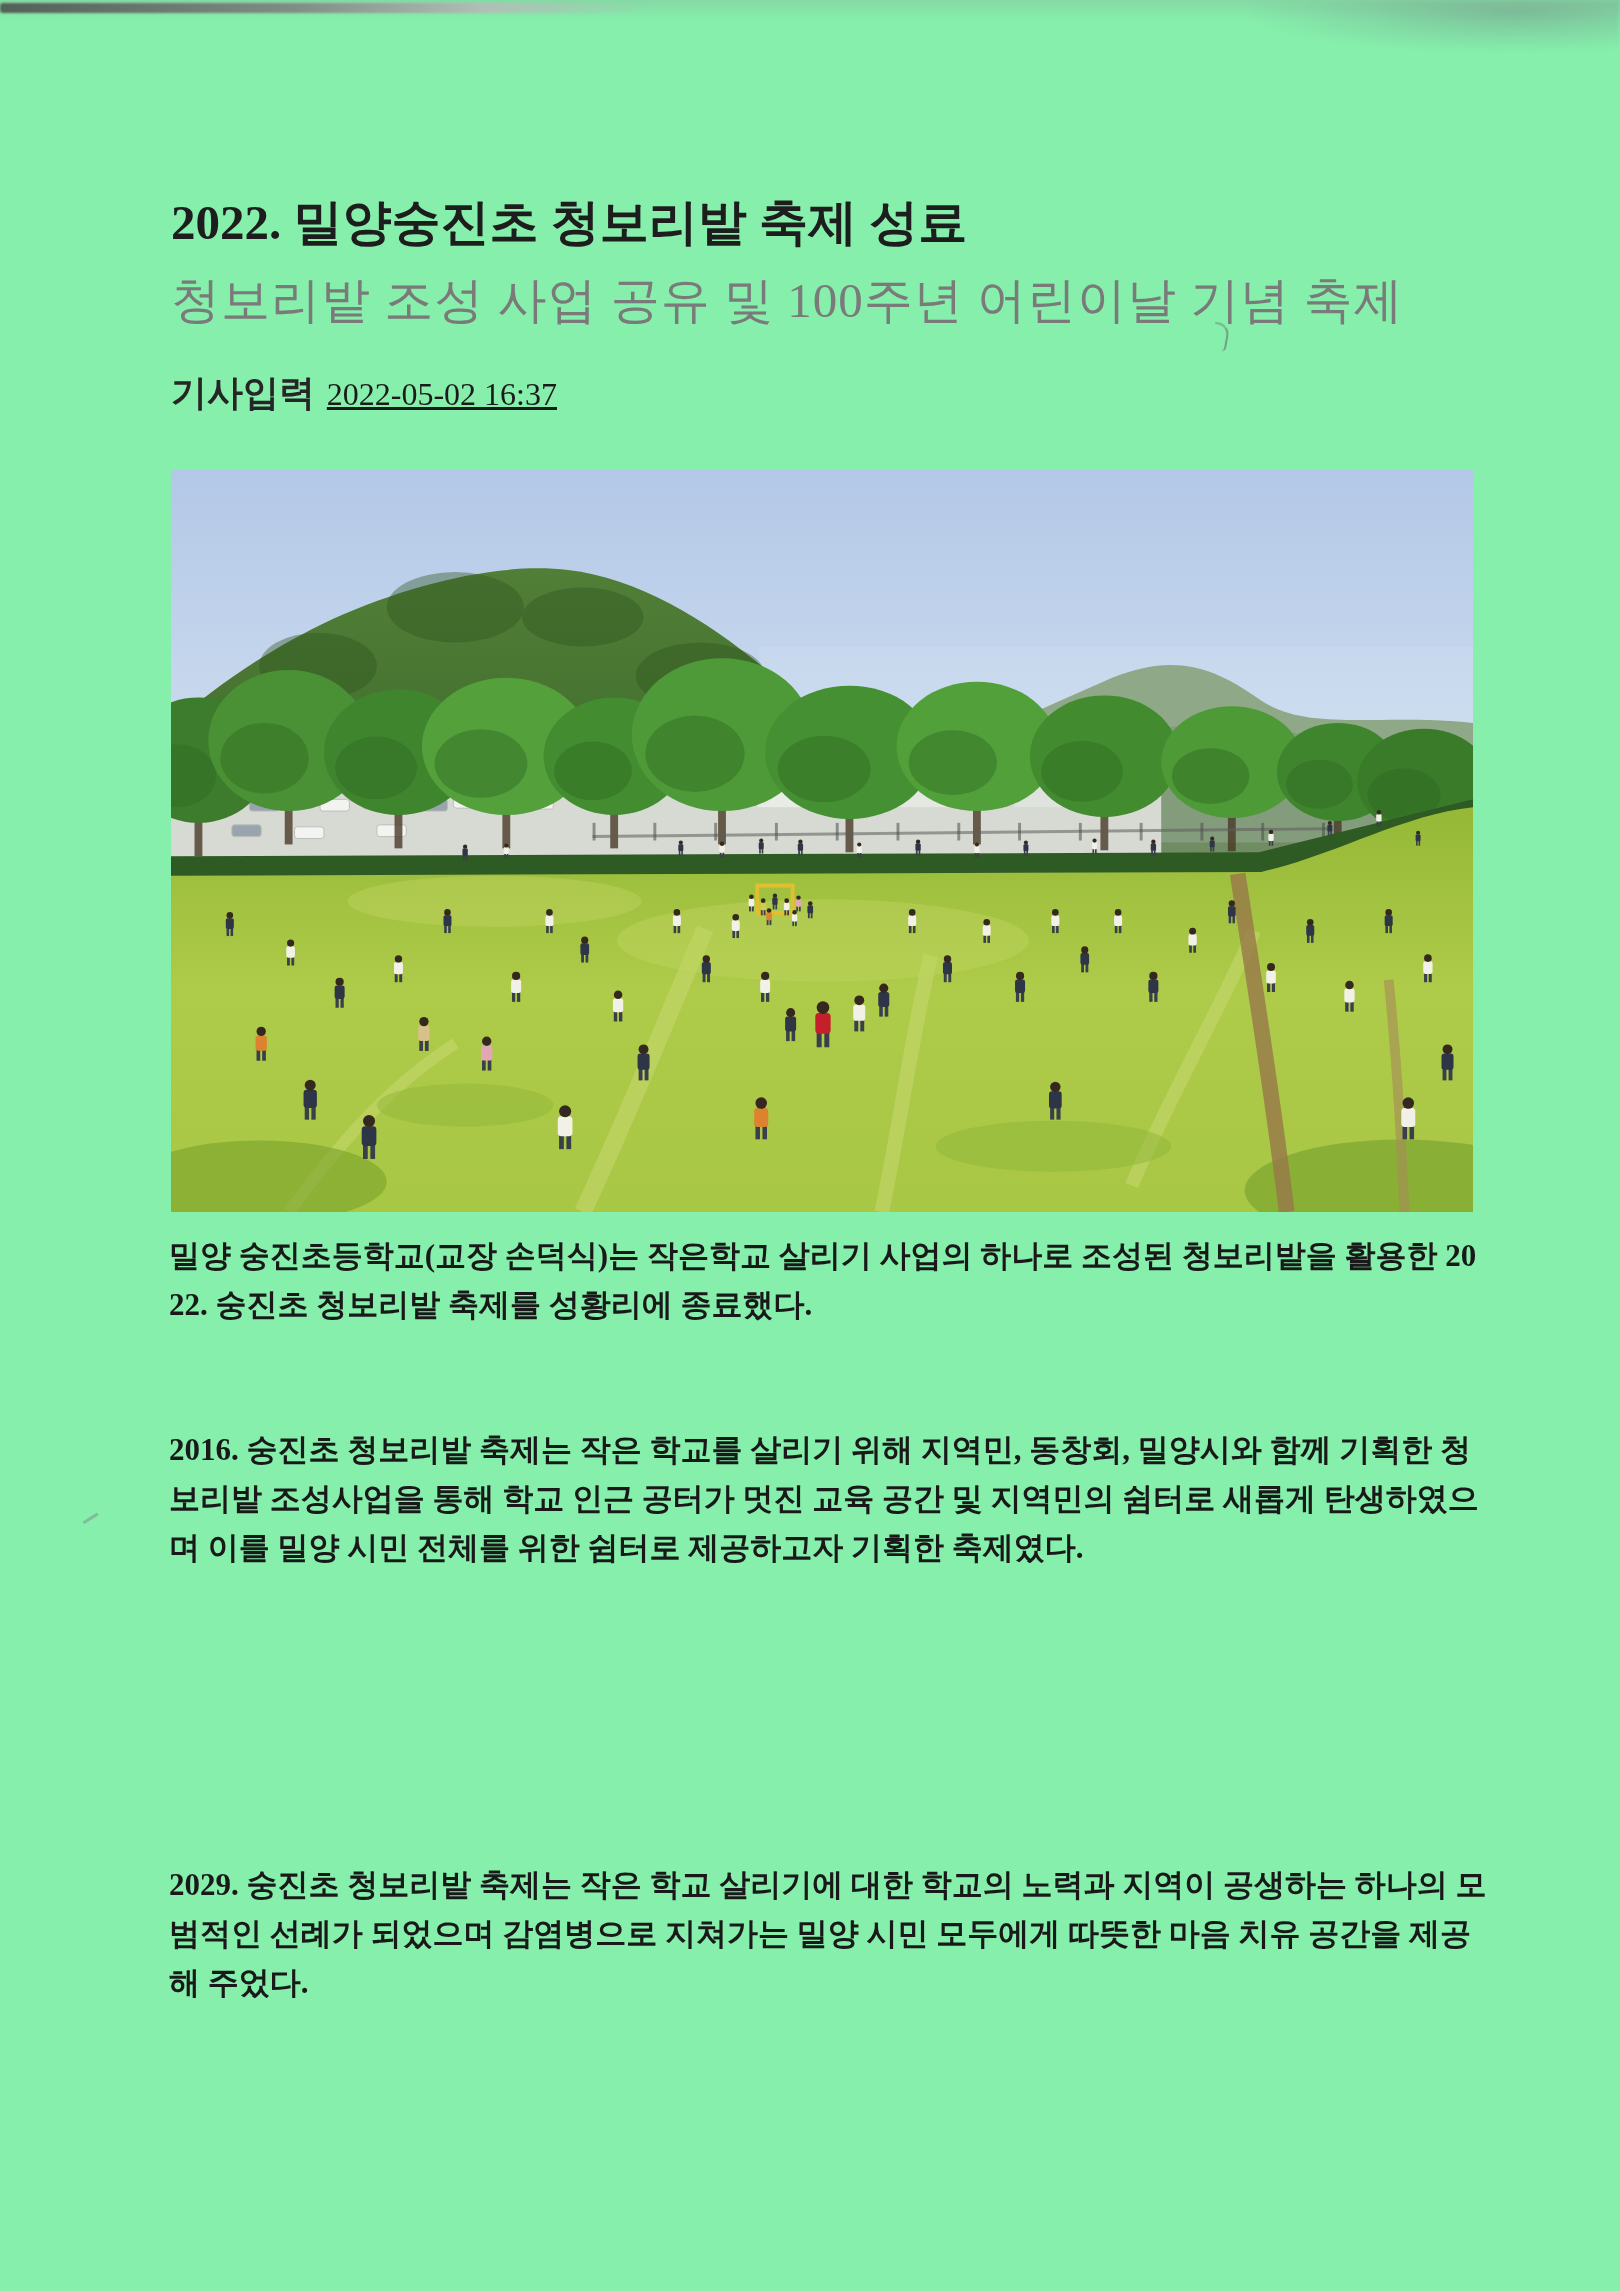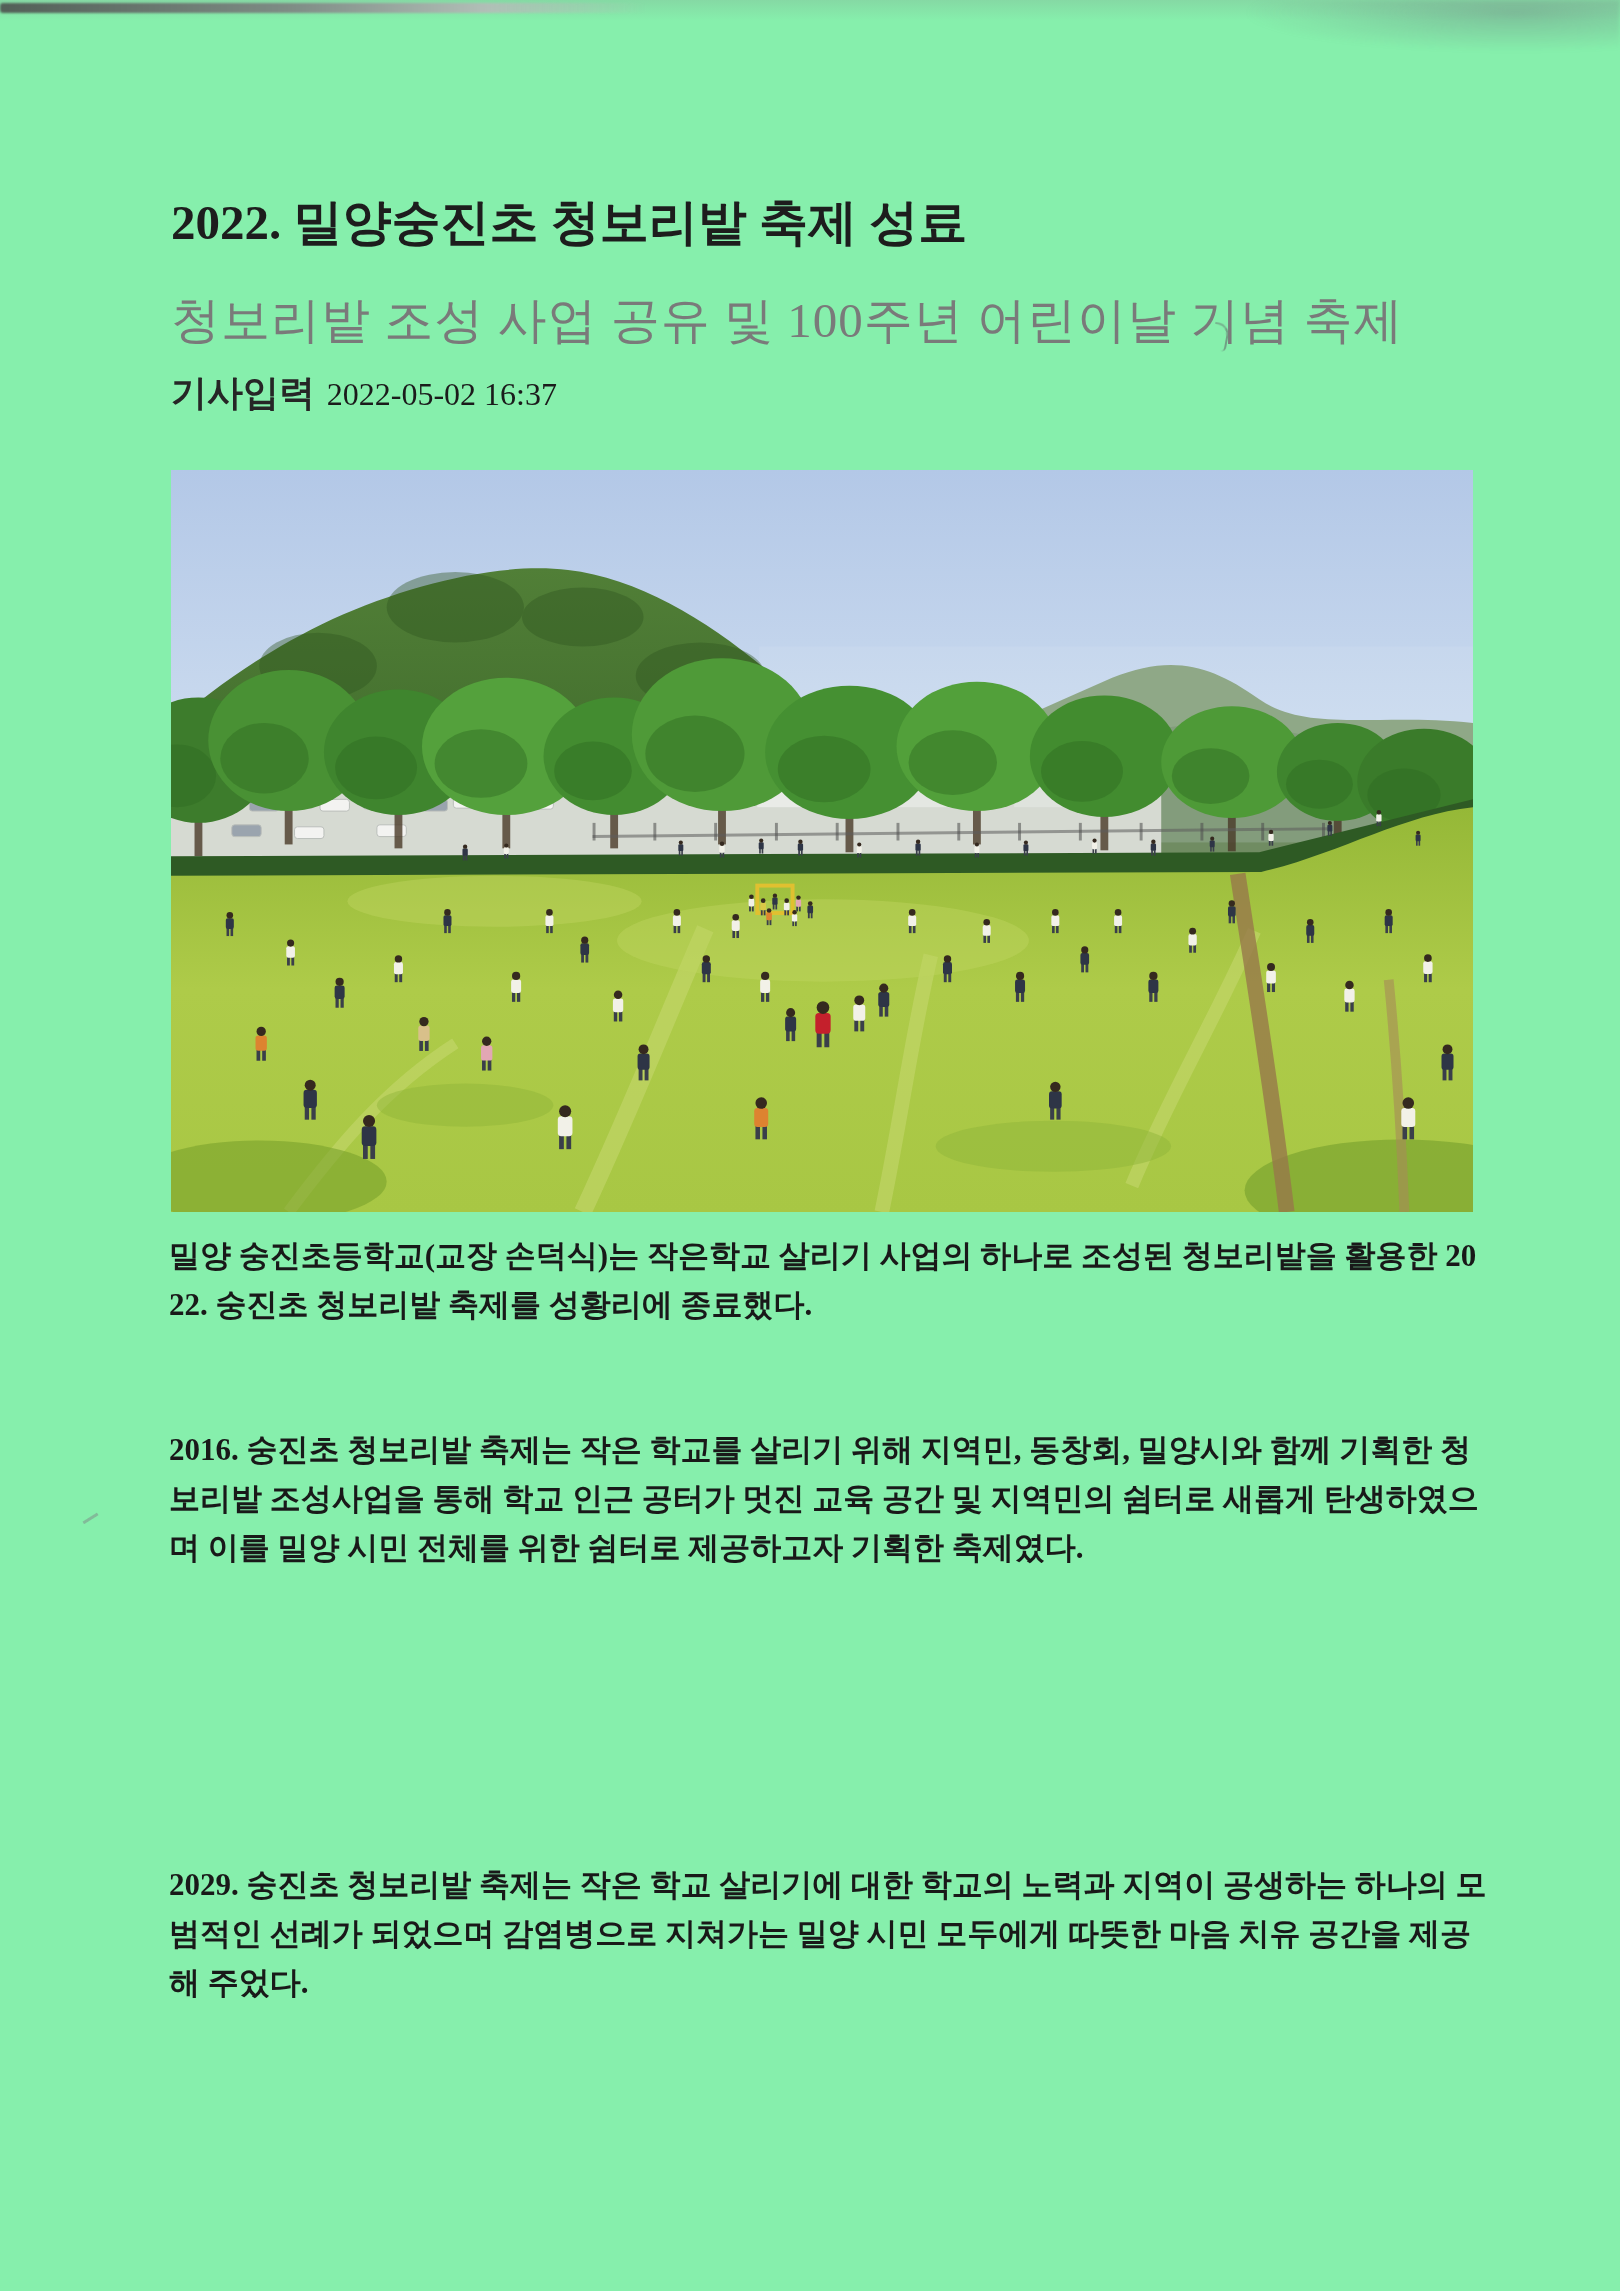--- a/index.html
+++ b/index.html
@@ -22,32 +22,32 @@
     border-radius:0 11.8px 4.9px 0;transform:rotate(10deg);filter:blur(0.5px);}
   .art-tick{position:absolute;left:82px;top:1517px;width:16.7px;height:2.9px;
     background:rgba(125,125,130,.45);transform:rotate(-32deg);filter:blur(0.6px);}
   
   .title{
     position:absolute;left:171px;top:190px;margin:0;
     font-family:"Liberation Serif","DejaVu Serif",serif;
     font-size:49px;font-weight:bold;color:#1d1d1d;letter-spacing:0;white-space:nowrap;
   }
   .subtitle{
-    position:absolute;left:171px;top:288px;margin:0;
+    position:absolute;left:171px;top:268px;margin:0;
     font-family:"Liberation Serif","DejaVu Serif",serif;
     font-size:49px;font-weight:normal;color:#7a7a7a;letter-spacing:1px;white-space:nowrap;
   }
   .byline{position:absolute;left:171px;top:369px;white-space:nowrap;}
   .byline-label{
     font-family:"Liberation Sans","DejaVu Sans",sans-serif;
     font-size:36px;font-weight:bold;color:#262626;margin-right:11.8px;
   }
   .byline-date{
     font-family:"Liberation Serif","DejaVu Serif",serif;
-    font-size:32px;font-weight:normal;color:#1b1b1b;
+    font-size:32px;font-weight:normal;color:#1b1b1b;text-decoration:underline;
   }
   
   .photo{
     position:absolute;left:171px;top:470px;width:1302px;height:742px;margin:0;padding:0;
     line-height:0;
   }
   .photo svg{display:block;width:100%;height:100%;}
   
   .para{
     position:absolute;left:169px;width:1321px;margin:0;

